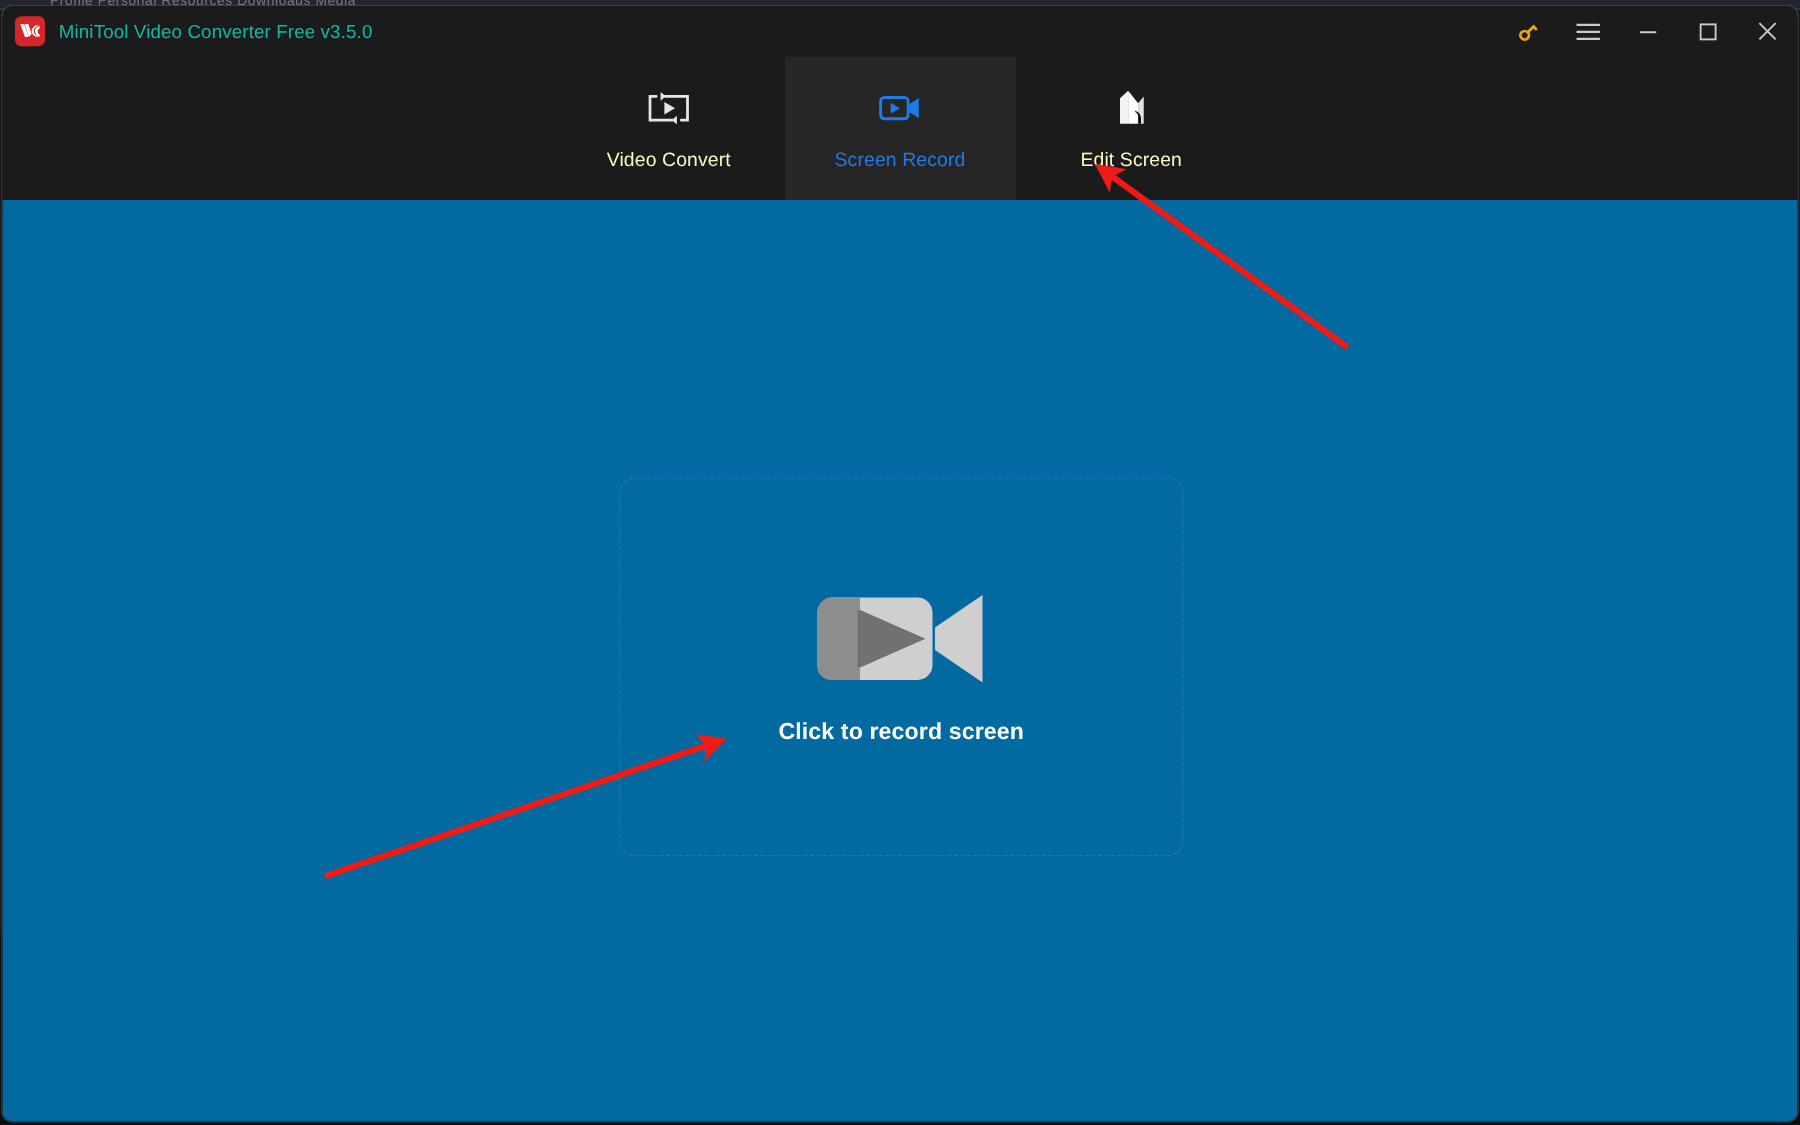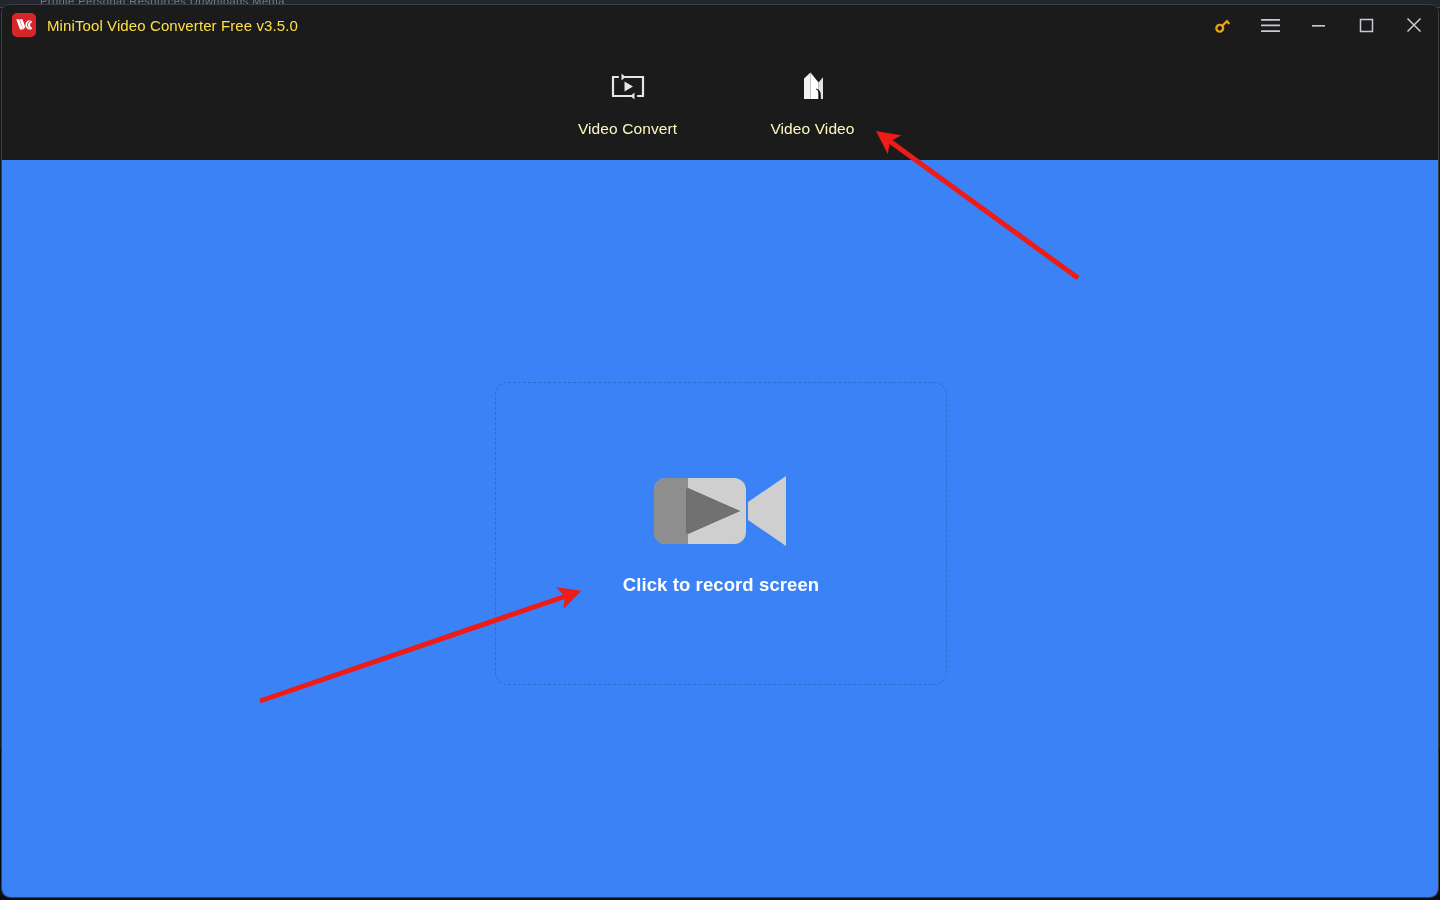--- a/index.html
+++ b/index.html
@@ -70,21 +70,21 @@
     border-radius: 5px;
     display: flex;
     align-items: center;
     justify-content: center;
     flex: 0 0 auto;
   }
   .app-logo svg { display: block; }
   .app-title {
     margin-left: 11px;
     font-size: 15px;
-    color: #fde047;
+    color: #14b8a6;
     letter-spacing: .1px;
     white-space: nowrap;
     text-align: right;
   }
   .win-controls {
     position: absolute;
     right: 0; top: 0;
     height: 40px;
     display: flex;
     align-items: center;
@@ -123,21 +123,21 @@
     font-size: 15.5px;
     color: #fef9c3;
     letter-spacing: .1px;
   }
   .nav-tab.active .nav-label { color: #1d7ce8; }
 
   
   .content {
     flex: 1 1 auto;
     position: relative;
-    background: #3b82f6;
+    background: #0369a1;
   }
 
   .dropzone {
     position: absolute;
     left: 493px;
     top: 222px;
     width: 452px;
     height: 303px;
     border: 1.6px dashed #2b6fd0;
     border-radius: 13px;
@@ -239,31 +239,41 @@
             <path d="M29 27 L34 27 L34 8 L16 8" fill="none" stroke="#e6e6e6" stroke-width="2.2" stroke-linecap="round"></path>
             <path d="M12.5 4.5 L16.6 8 L12.5 11.5 Z" fill="#e6e6e6"></path>
             <path d="M25.5 30.5 L21.4 27 L25.5 23.5 Z" fill="#e6e6e6"></path>
             <path d="M15.5 12.5 L24 17.5 L15.5 22.5 Z" fill="#e6e6e6"></path>
           </svg>
         </span>
         <span class="nav-label">Video Convert</span>
       </div>
 
 
+      <div class="nav-tab active">
+        <span class="nav-icon">
+          <svg width="38" height="35" viewBox="0 0 38 35">
+            <rect x="3.5" y="9" width="22" height="17" rx="3" fill="none" stroke="#1d7ce8" stroke-width="2.3"></rect>
+            <path d="M26.5 14.2 L34 9.6 L34 25.4 L26.5 20.8 Z" fill="#1d7ce8"></path>
+            <path d="M11.5 13.2 L19 17.5 L11.5 21.8 Z" fill="#1d7ce8"></path>
+          </svg>
+        </span>
+        <span class="nav-label">Screen Record</span>
+      </div>
 
       <div class="nav-tab">
         <span class="nav-icon">
           <svg width="38" height="35" viewBox="0 0 38 35">
             <path d="M10.0 30.0 L10.0 9.5 L16.5 3.5 L16.5 30.0 Z" fill="#f2f2f2"></path>
             <path d="M16.5 3.5 L24.5 13.5 L24.5 30.0 L16.5 30.0 Z" fill="#ffffff"></path>
             <path d="M24.5 13.5 L29.0 8.2 L29.0 30.0 L24.5 30.0 Z" fill="#e2e2e2"></path>
             <path d="M22.2 19.5 Q26.8 21.2 26.8 26.0 L26.8 30.0 L24.5 30.0 L24.5 24.2 Q24.5 21.5 22.2 20.6 Z" fill="#0d0d0d"></path>
           </svg>
         </span>
-        <span class="nav-label">Video Video</span>
+        <span class="nav-label">Edit Screen</span>
       </div>
 
     </div>
 
     <div class="content">
 
       <div class="dropzone">
         <span class="dz-icon">
           <svg width="138" height="78" viewBox="0 0 138 78">
             <rect x="2" y="6" width="92" height="66" rx="12" fill="#cfcfcf"></rect>

